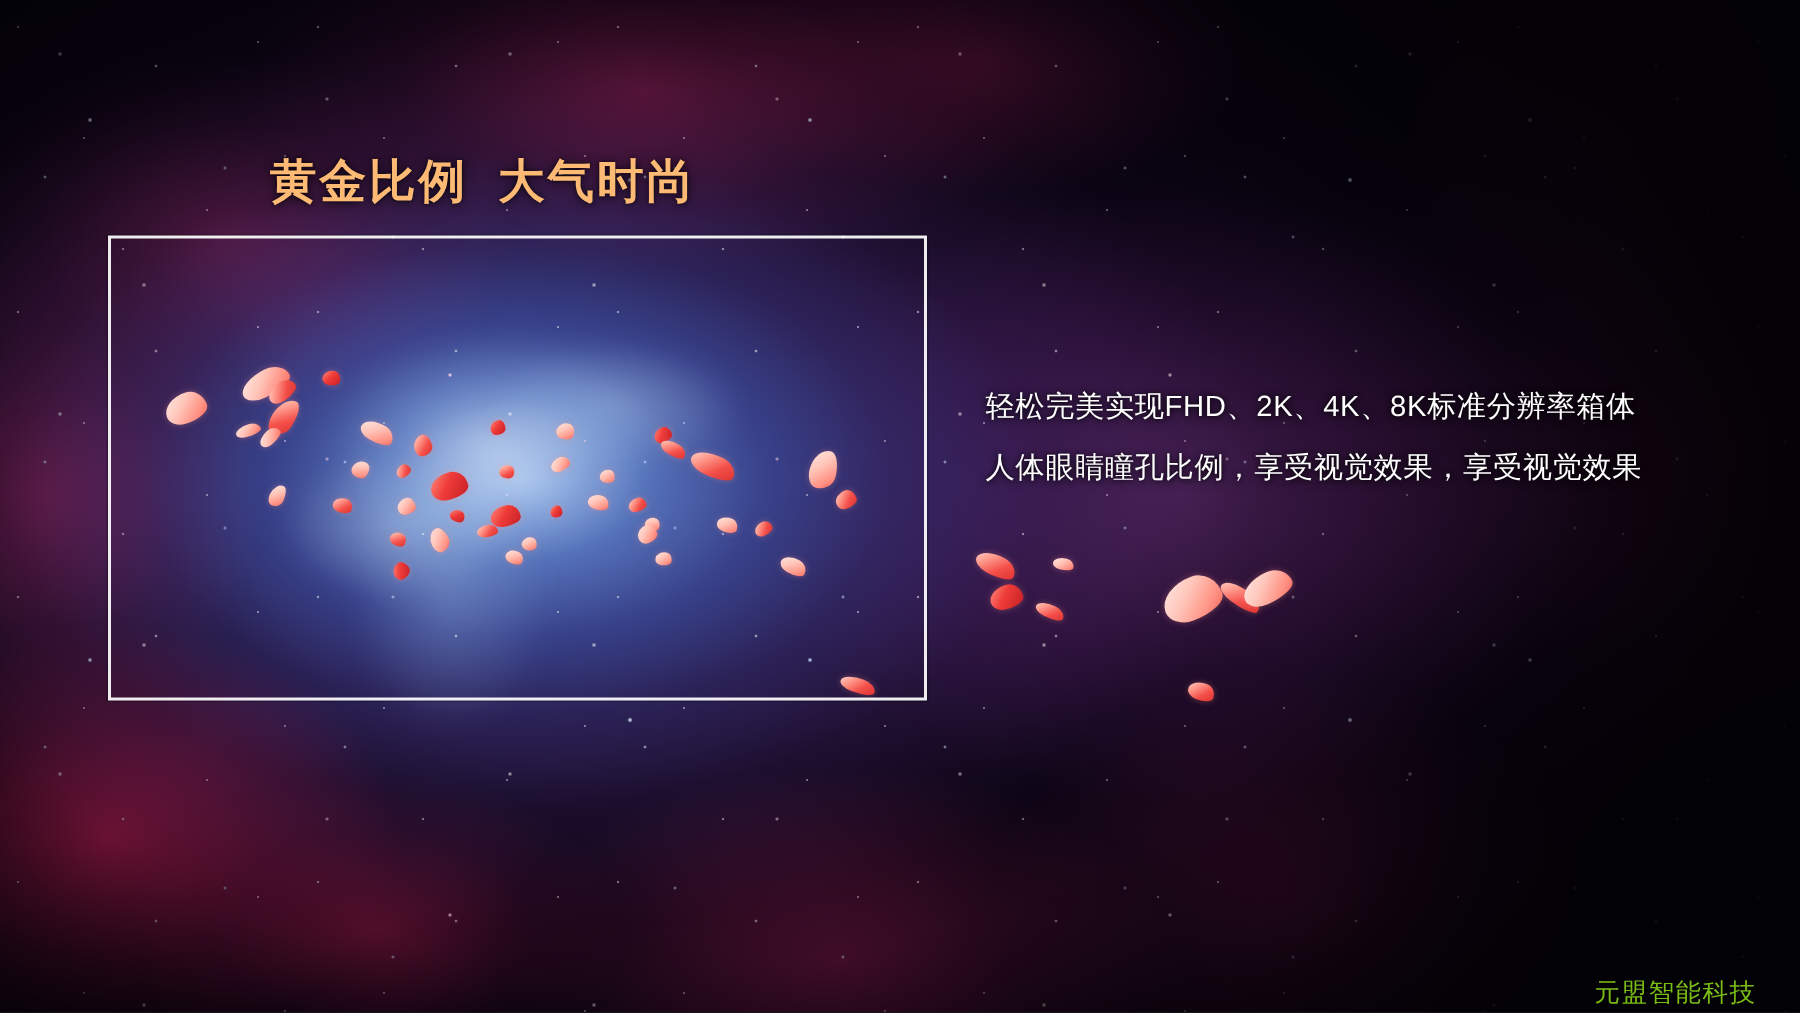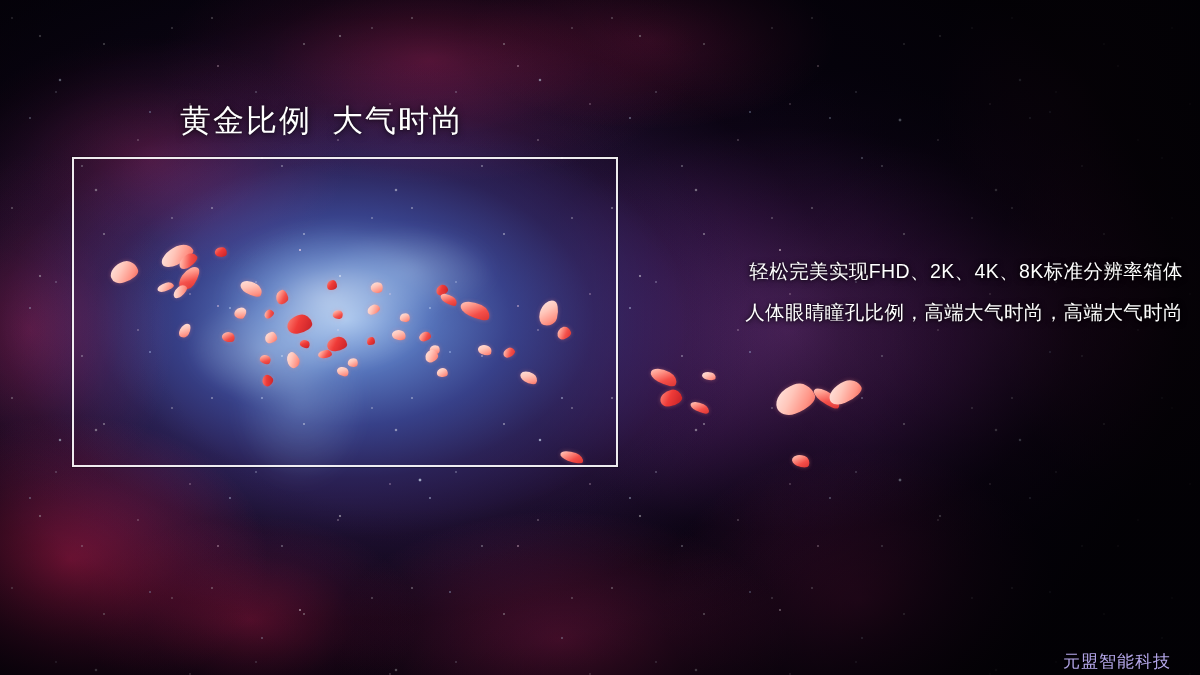--- a/index.html
+++ b/index.html
@@ -129,41 +129,40 @@
   .petal.pale{
     background:linear-gradient(135deg,#ffeae6 0%,#ffc6ba 40%,#ff9385 75%,#ef6055 100%);
   }
   .petal.deep{
     background:linear-gradient(125deg,#ff8c7e 0%,#ef3b38 45%,#c41f26 100%);
   }
 
   
   .title{
     position:absolute;left:180px;top:100px;
-    font-size:31px;font-weight:400;color:#ffffff;
+    font-size:31px;font-weight:700;color:#fdba74;
     letter-spacing:2px;
     text-shadow:0 1px 7px rgba(0,0,0,.75),0 0 2px rgba(0,0,0,.6);
     white-space:nowrap;
   }
   .title .gap{display:inline-block;width:20px;}
 
   .body-text{
-    position:absolute;left:683px;top:251px;
+    position:absolute;left:657px;top:251px;
     width:500px;
-    text-align:right;
   }
   .body-line{
     font-size:19.5px;color:#ffffff;font-weight:400;
     line-height:41px;letter-spacing:.4px;white-space:nowrap;
     text-shadow:0 1px 6px rgba(0,0,0,.80),0 0 3px rgba(0,0,0,.65);
   }
 
   .watermark{
     position:absolute;left:1063px;top:650px;
-    font-size:17px;color:#c4b5fd;letter-spacing:1px;
+    font-size:17px;color:#84cc16;letter-spacing:1px;
     opacity:.92;white-space:nowrap;
   }
 </style>
 </head>
 <body>
 
 <div class="slide">
 
   <div class="bg-layer bg-base"></div>
   <div class="bg-layer bg-crimson"></div>
@@ -228,18 +227,18 @@
     </div>
 
   <div class="frame"></div>
 
   <div class="title">
     <span>黄金比例</span><span class="gap"></span><span>大气时尚</span>
   </div>
 
   <div class="body-text">
     <div class="body-line">轻松完美实现FHD、2K、4K、8K标准分辨率箱体</div>
-    <div class="body-line">人体眼睛瞳孔比例，高端大气时尚，高端大气时尚</div>
+    <div class="body-line">人体眼睛瞳孔比例，享受视觉效果，享受视觉效果</div>
   </div>
 
   <div class="watermark">元盟智能科技</div>
 
 </div>
 
 </body></html>

